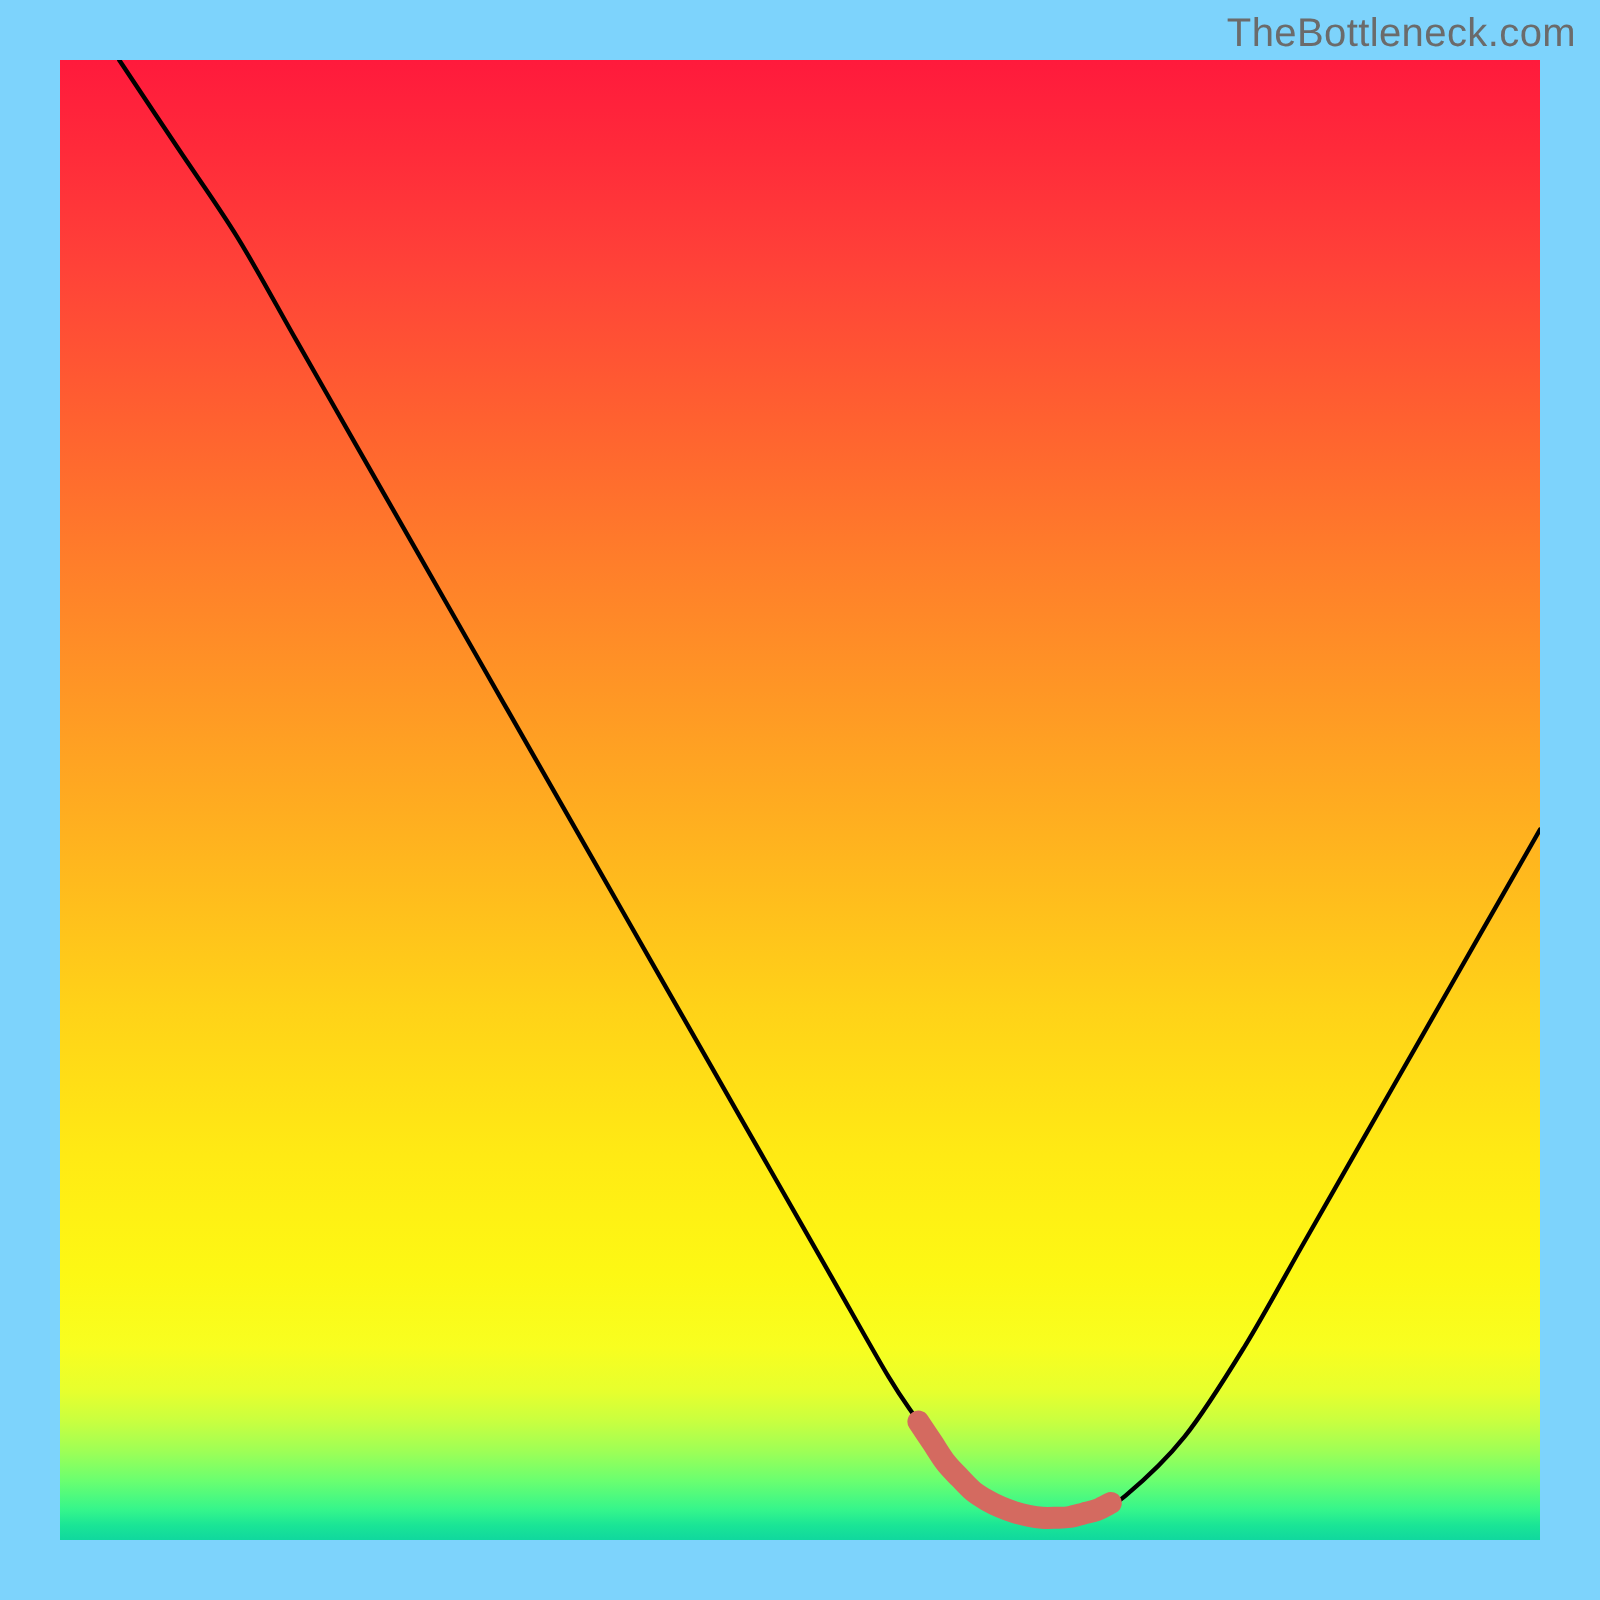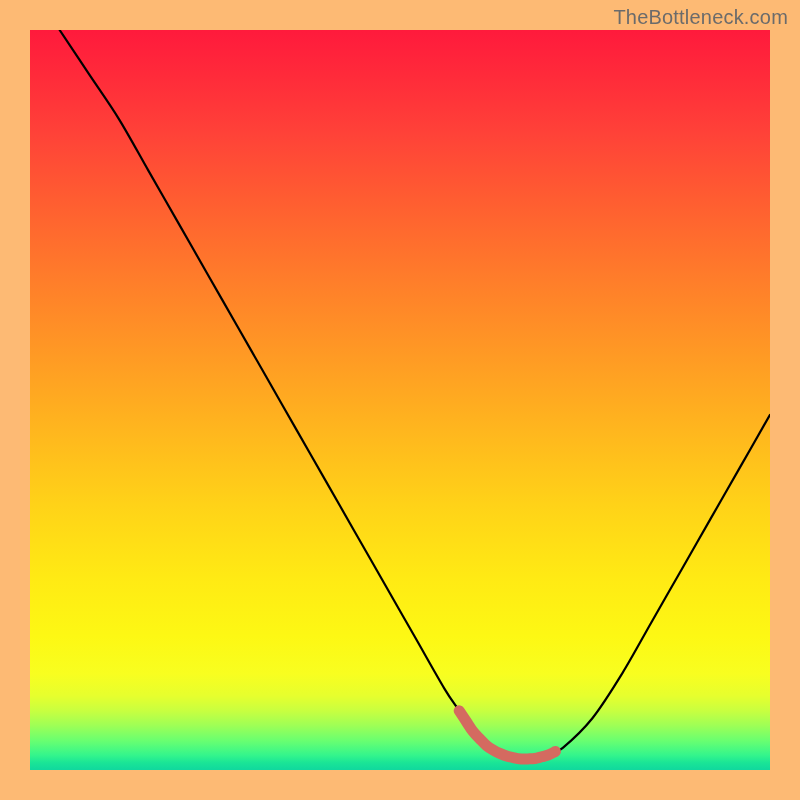--- a/index.html
+++ b/index.html
@@ -8,21 +8,21 @@
     width: 800px;
     height: 800px;
     overflow: hidden;
     background: #000;
     font-family: Arial, sans-serif;
   }
   .frame {
     position: relative;
     width: 800px;
     height: 800px;
-    background: #fdba74;
+    background: #7dd3fc;
   }
   .plot-area {
     position: absolute;
     left: 30px;
     top: 30px;
     width: 740px;
     height: 740px;
     overflow: hidden;
   }
   .gradient-bg {

